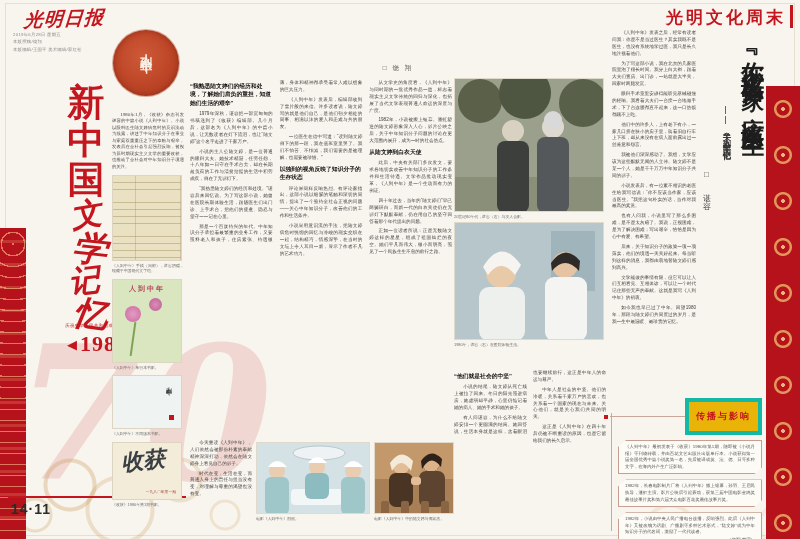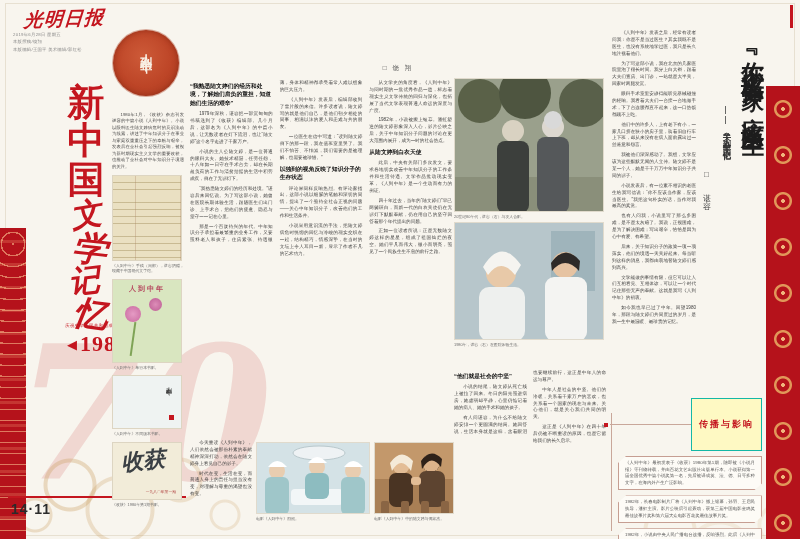--- a/index.html
+++ b/index.html
@@ -127,22 +127,22 @@
   }
   .vsub{writing-mode:vertical-rl;font-size:8px;color:#333;letter-spacing:2px;margin-top:66px;font-weight:bold;}
   .vby{writing-mode:vertical-rl;font-size:8px;color:#444;letter-spacing:3px;margin-top:130px;}
   
   .spread{font-size:4.4px;}
   .sp-vline{position:absolute;left:7px;top:15px;bottom:4px;width:1px;background:#c9a79a;}
   .sp-top{display:flex;align-items:center;}
   .sp-topline{flex:1;height:1px;background:#c9a79a;}
   .sp-sq{width:4px;height:4px;background:#c4161f;margin-right:2px;}
   .sp-title{
-    border:1px solid #14b8a6;background:#fef9c3;color:#c4161f;font-weight:bold;
-    font-size:9px;letter-spacing:2px;padding:19px 7px;
+    border:4px solid #14b8a6;background:#eab308;color:#c4161f;font-weight:bold;
+    font-size:9px;letter-spacing:2px;padding:8px 7px;
     font-family:"Liberation Serif",serif;
   }
   .sp-box{
     position:relative;margin:5px 0 0 14px;background:#fdfbf6;border:1px solid #c69e92;
     padding:3px 6px;color:#565656;line-height:1.5;text-align:justify;
     clip-path:polygon(8px 0, 100% 0, 100% calc(100% - 7px), calc(100% - 8px) 100%, 0 100%, 0 7px);
   }
   .sp-star{position:absolute;left:-12px;top:3px;color:#c4161f;font-size:9px;}
   .sp-credit{text-align:right;color:#565656;margin-top:1px;}
   .frame{border:1px solid #e7e0d1;}
@@ -158,20 +158,21 @@
   <div class="abs cloud" style="left:600px;top:460px;width:200px;height:79px;opacity:.5;"></div>
   <div class="abs band band-l" style="left:0;top:228px;width:26px;height:311px;"></div>
   <div class="abs band band-r" style="left:766px;top:86px;width:34px;height:453px;"></div>
 
   <div class="abs logo" style="left:24px;top:6px;">光明日报</div>
   <div class="abs mast-info" style="left:13px;top:31px;width:120px;">
     <div>2019年6月28日 星期五</div>
     <div>本版撰稿/饶翔</div>
     <div>本版编辑/王国平 美术编辑/郭红松</div>
   </div>
+  <div class="abs section-h" style="left:560px;top:6px;width:226px;">光明文化周末</div>
   <div class="abs red-div" style="left:790px;top:5px;width:3px;height:23px;"></div>
 
   <div class="abs" style="left:50px;top:84px;width:72px;">
     <div class="series-char">新</div>
     <div class="series-char">中</div>
     <div class="series-char">国</div>
     <div class="script-char" style="transform:rotate(-10deg);">文</div>
     <div class="script-char" style="transform:rotate(6deg) translateX(4px);font-size:35px;">学</div>
     <div class="script-char" style="transform:rotate(-7deg) translateX(-2px);">记</div>
     <div class="script-char" style="transform:rotate(8deg) translateX(5px);font-size:34px;">忆</div>

